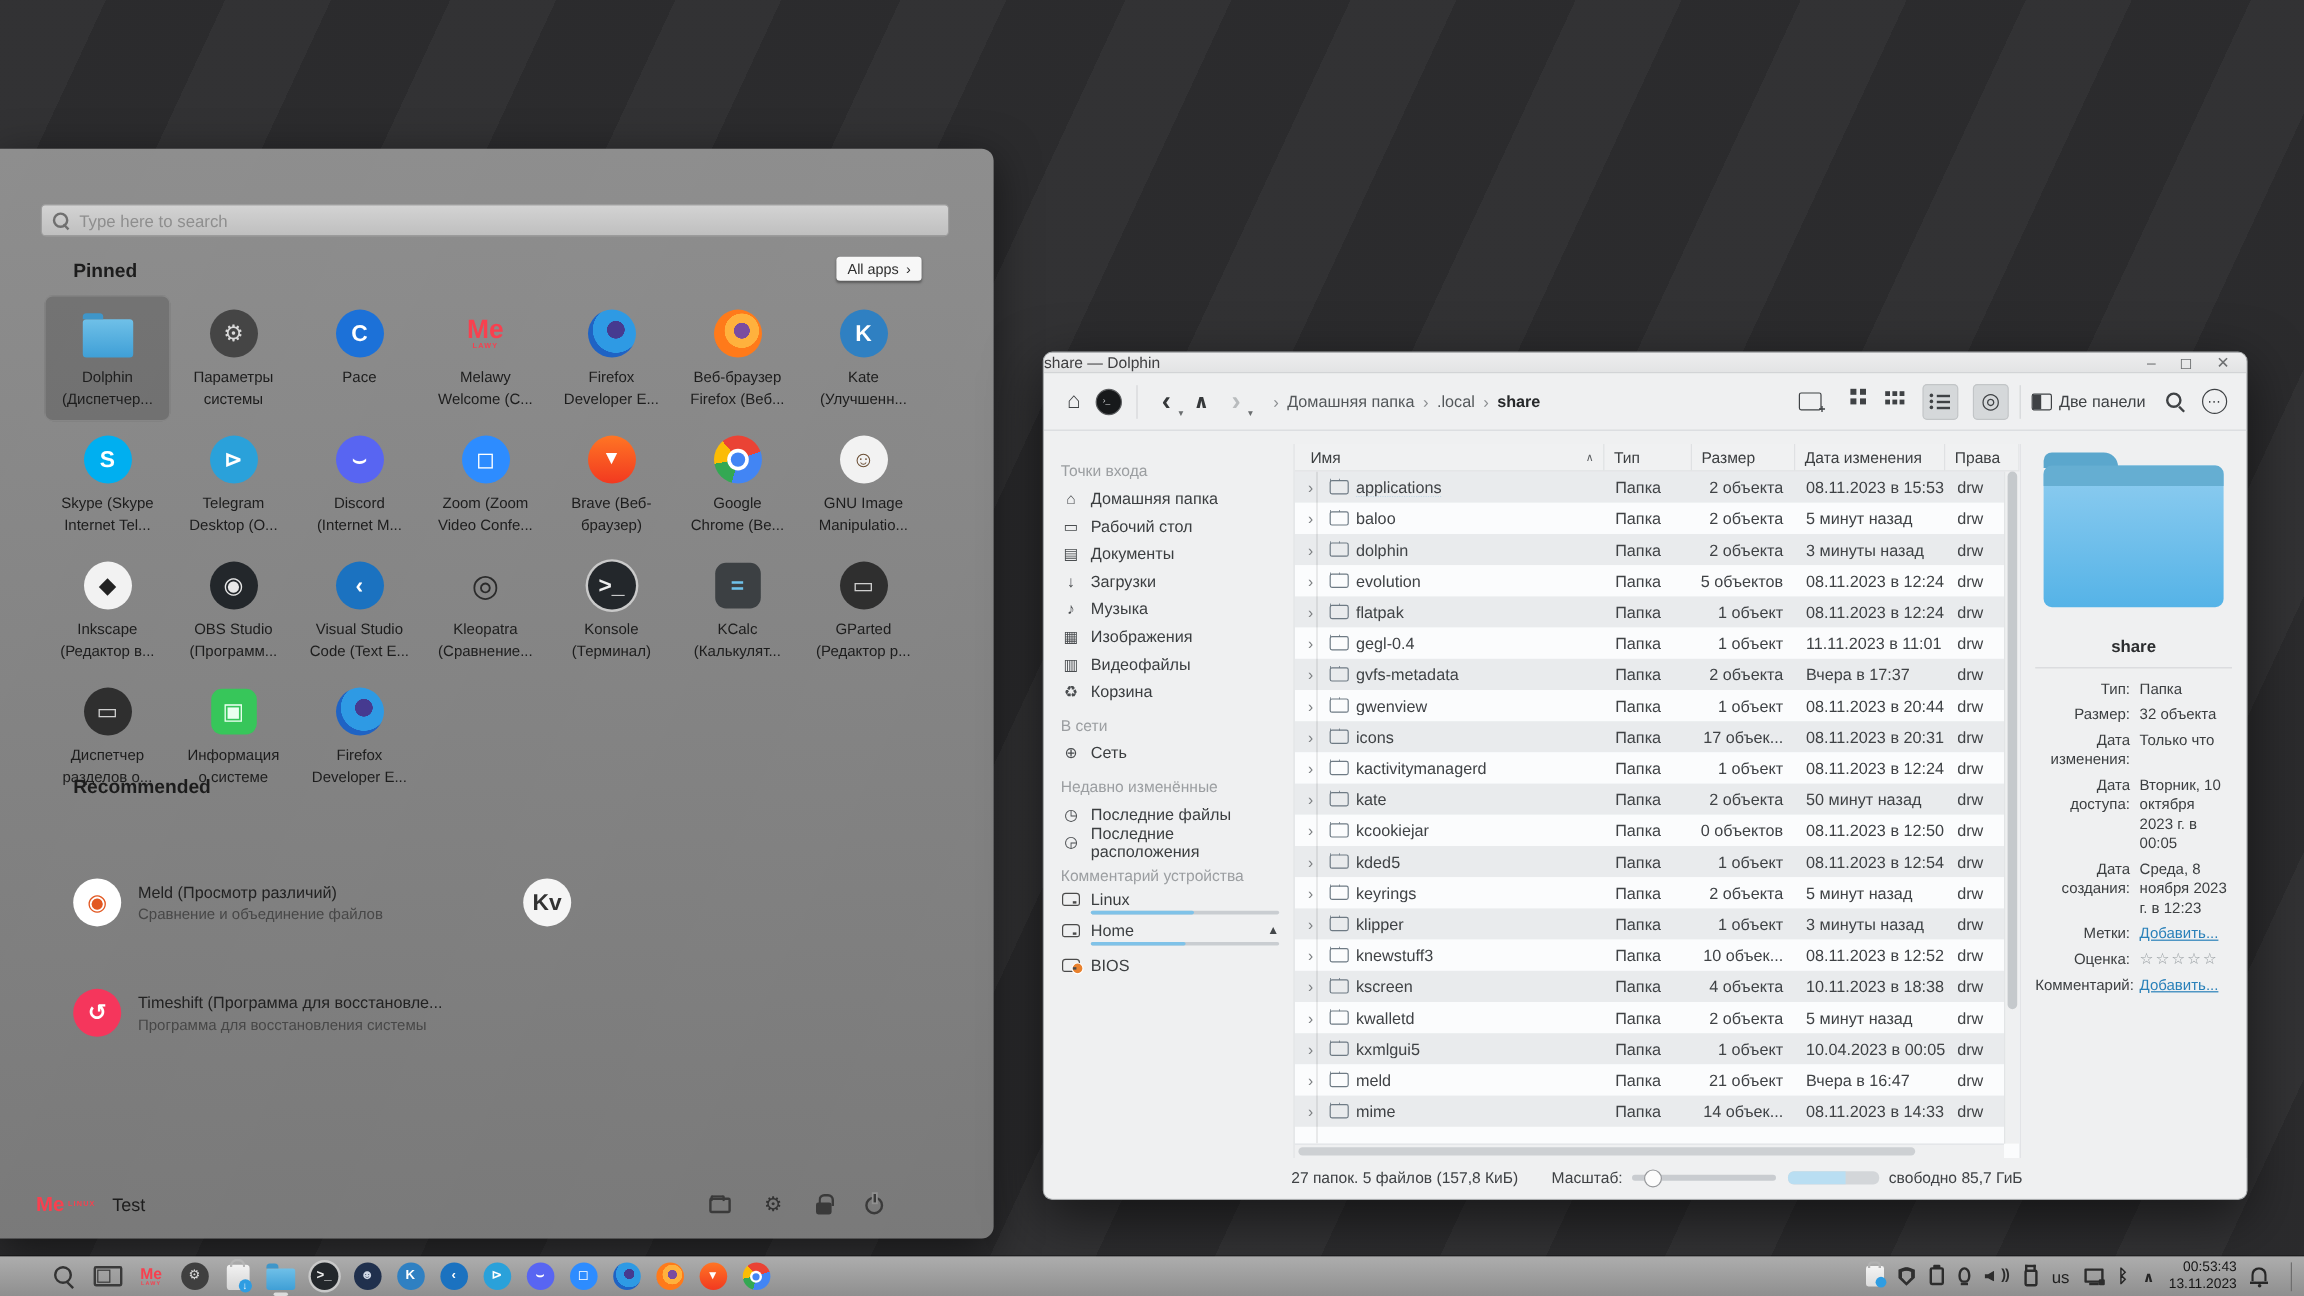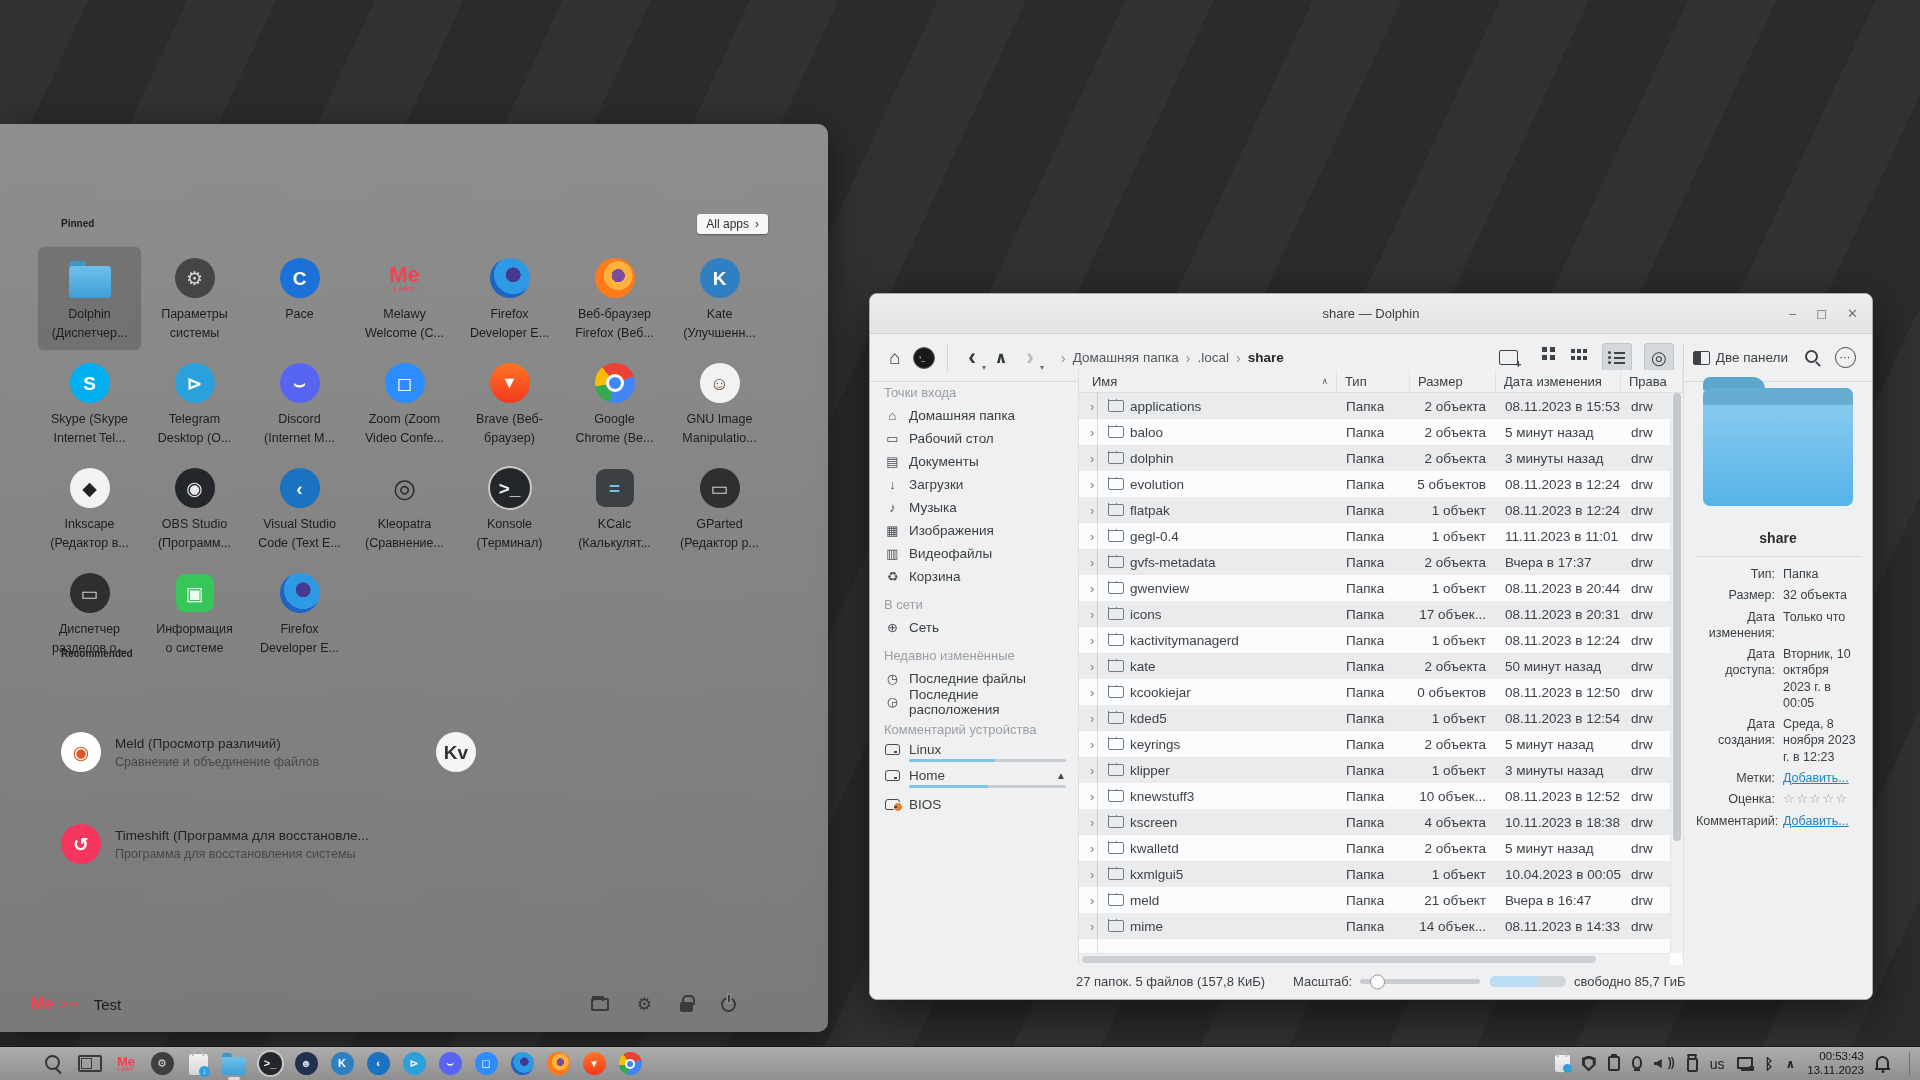--- a/index.html
+++ b/index.html
@@ -17,21 +17,21 @@
     border-radius:0 10px 10px 0; box-shadow:0 10px 36px rgba(0,0,0,0.5); }
   .search-wrap { position:absolute; left:34px; top:46px; width:757px; height:27px;
     background:linear-gradient(#d3d3d3,#bfbfbf); border:1px solid #9d9d9d; border-radius:4px;
     display:flex; align-items:center; gap:8px; padding:0 9px; }
   .search-wrap input { border:none; outline:none; background:transparent; flex:1; font-size:14px;
     color:#4a4a4a; font-family:inherit; }
   .search-wrap input::placeholder { color:#8e8e8e; }
   .mag { width:14px; height:14px; position:relative; flex:none; }
   .mag::before { content:""; position:absolute; width:9px; height:9px; border:2px solid #6f6f6f; border-radius:50%; top:0; left:0; }
   .mag::after { content:""; position:absolute; width:6px; height:2px; background:#6f6f6f; transform:rotate(45deg); bottom:1px; right:0; }
-  .pinned-label, .reco-label { position:absolute; left:61px; font-size:10px; font-weight:bold; color:#1c1c1c; }
+  .pinned-label, .reco-label { position:absolute; left:61px; font-size:16px; font-weight:bold; color:#1c1c1c; }
   .pinned-label { top:94px; }
   .reco-label { top:524px; }
   .all-apps { position:absolute; right:60px; top:90px; background:#f7f7f7; border-radius:3px;
     padding:3px 9px; font-size:12px; color:#2e2e2e; display:flex; gap:6px; align-items:center;
     box-shadow:0 1px 2px rgba(0,0,0,0.35); }
   .grid { position:absolute; left:37px; top:122px; width:736px; display:grid;
     grid-template-columns:repeat(7,105px); grid-auto-rows:105px; }
   .cell { display:flex; flex-direction:column; align-items:center; padding-top:9px; border-radius:7px; }
   .cell.selected { background:rgba(58,58,58,0.30); box-shadow:inset 0 0 0 1px rgba(255,255,255,0.15); }
   .cell .ichold { height:46px; display:flex; align-items:center; justify-content:center; }
@@ -83,22 +83,22 @@
   .fi-folder { width:18px; height:13px; border:2px solid #3a3a3a; border-radius:2px; position:relative; }
   .fi-folder::before { content:""; position:absolute; top:-4px; left:-1px; width:8px; height:3px; border:2px solid #3a3a3a; border-bottom:none; border-radius:2px 2px 0 0; }
   .fi-lock { width:13px; height:10px; background:#3a3a3a; border-radius:2px; position:relative; margin-top:6px; }
   .fi-lock::before { content:""; position:absolute; width:9px; height:8px; border:2px solid #3a3a3a; border-bottom:none; border-radius:5px 5px 0 0; top:-7px; left:2px; }
   .fi-power { width:15px; height:15px; border:2px solid #3a3a3a; border-radius:50%; position:relative; }
   .fi-power::before { content:""; position:absolute; width:2px; height:7px; background:#3a3a3a; left:50%; top:-4px; transform:translateX(-50%); box-shadow:0 0 0 1.5px rgba(144,144,144,1); }
 
   
   .win { position:absolute; left:869px; top:293px; width:1004px; height:707px; background:#eff0f1;
     border-radius:8px; box-shadow:0 14px 46px rgba(0,0,0,0.55); border:1px solid #a9acae; overflow:hidden; }
-  .titlebar { height:40px; background:linear-gradient(#ededee,#e3e4e5); border-bottom:1px solid #d2d4d6;
-    display:flex; align-items:center; justify-content:center; position:relative; }
+  .titlebar { height:17px; background:linear-gradient(#ededee,#e3e4e5); border-bottom:1px solid #d2d4d6;
+    display:flex; align-items:center; position:relative; }
   .titlebar .title { font-size:13px; color:#3e3e40; }
   .win-controls { position:absolute; right:14px; top:0; height:100%; display:flex; gap:20px; align-items:center; color:#6e7072; }
   .wc { font-size:13px; line-height:1; }
   .toolbar { height:48px; display:flex; align-items:center; padding:0 12px; border-bottom:1px solid #d8dadc; gap:5px; color:#3f4245; }
   .tbi { font-size:19px; color:#3f4245; display:flex; align-items:center; justify-content:center; width:26px; height:30px; }
   .avatar { width:22px; height:22px; border-radius:50%; background:#17191b; border:1px solid #5c5e60; position:relative; }
   .avatar::after { content:"›_"; position:absolute; color:#cfd2d4; font-size:7px; left:5px; top:6px; letter-spacing:0; }
   .vsep { width:1px; height:28px; background:#d4d6d8; margin:0 7px; }
   .nav-arrow { font-size:23px; font-weight:bold; color:#35383a; position:relative; width:24px; text-align:center; }
   .nav-arrow .dd { position:absolute; font-size:8px; right:-2px; bottom:-1px; color:#6a6d6f; }
@@ -249,20 +249,24 @@
   .t-bell::before { content:""; position:absolute; width:15px; height:2px; background:#262626; bottom:-2px; left:-3px; }
   .t-bell::after { content:""; position:absolute; width:3px; height:3px; background:#262626; border-radius:50%; bottom:-5px; left:50%; transform:translateX(-50%); }
   .edge-sep { width:1px; height:24px; background:#6e6e6e; margin-left:8px; margin-right:4px; }
 </style>
 </head>
 <body>
 
 <div class="desktop"></div>
 
 <div class="menu">
+  <div class="search-wrap">
+    <span class="mag"></span>
+    <input type="text" placeholder="Type here to search" style="">
+  </div>
   <div class="pinned-label">Pinned</div>
   <div class="all-apps">
     <span>All apps</span>
     <span>›</span>
   </div>
   <div class="grid">
       <div class="cell selected">
         <div class="ichold">
           <span class="ai ai-folder"></span>
         </div>

